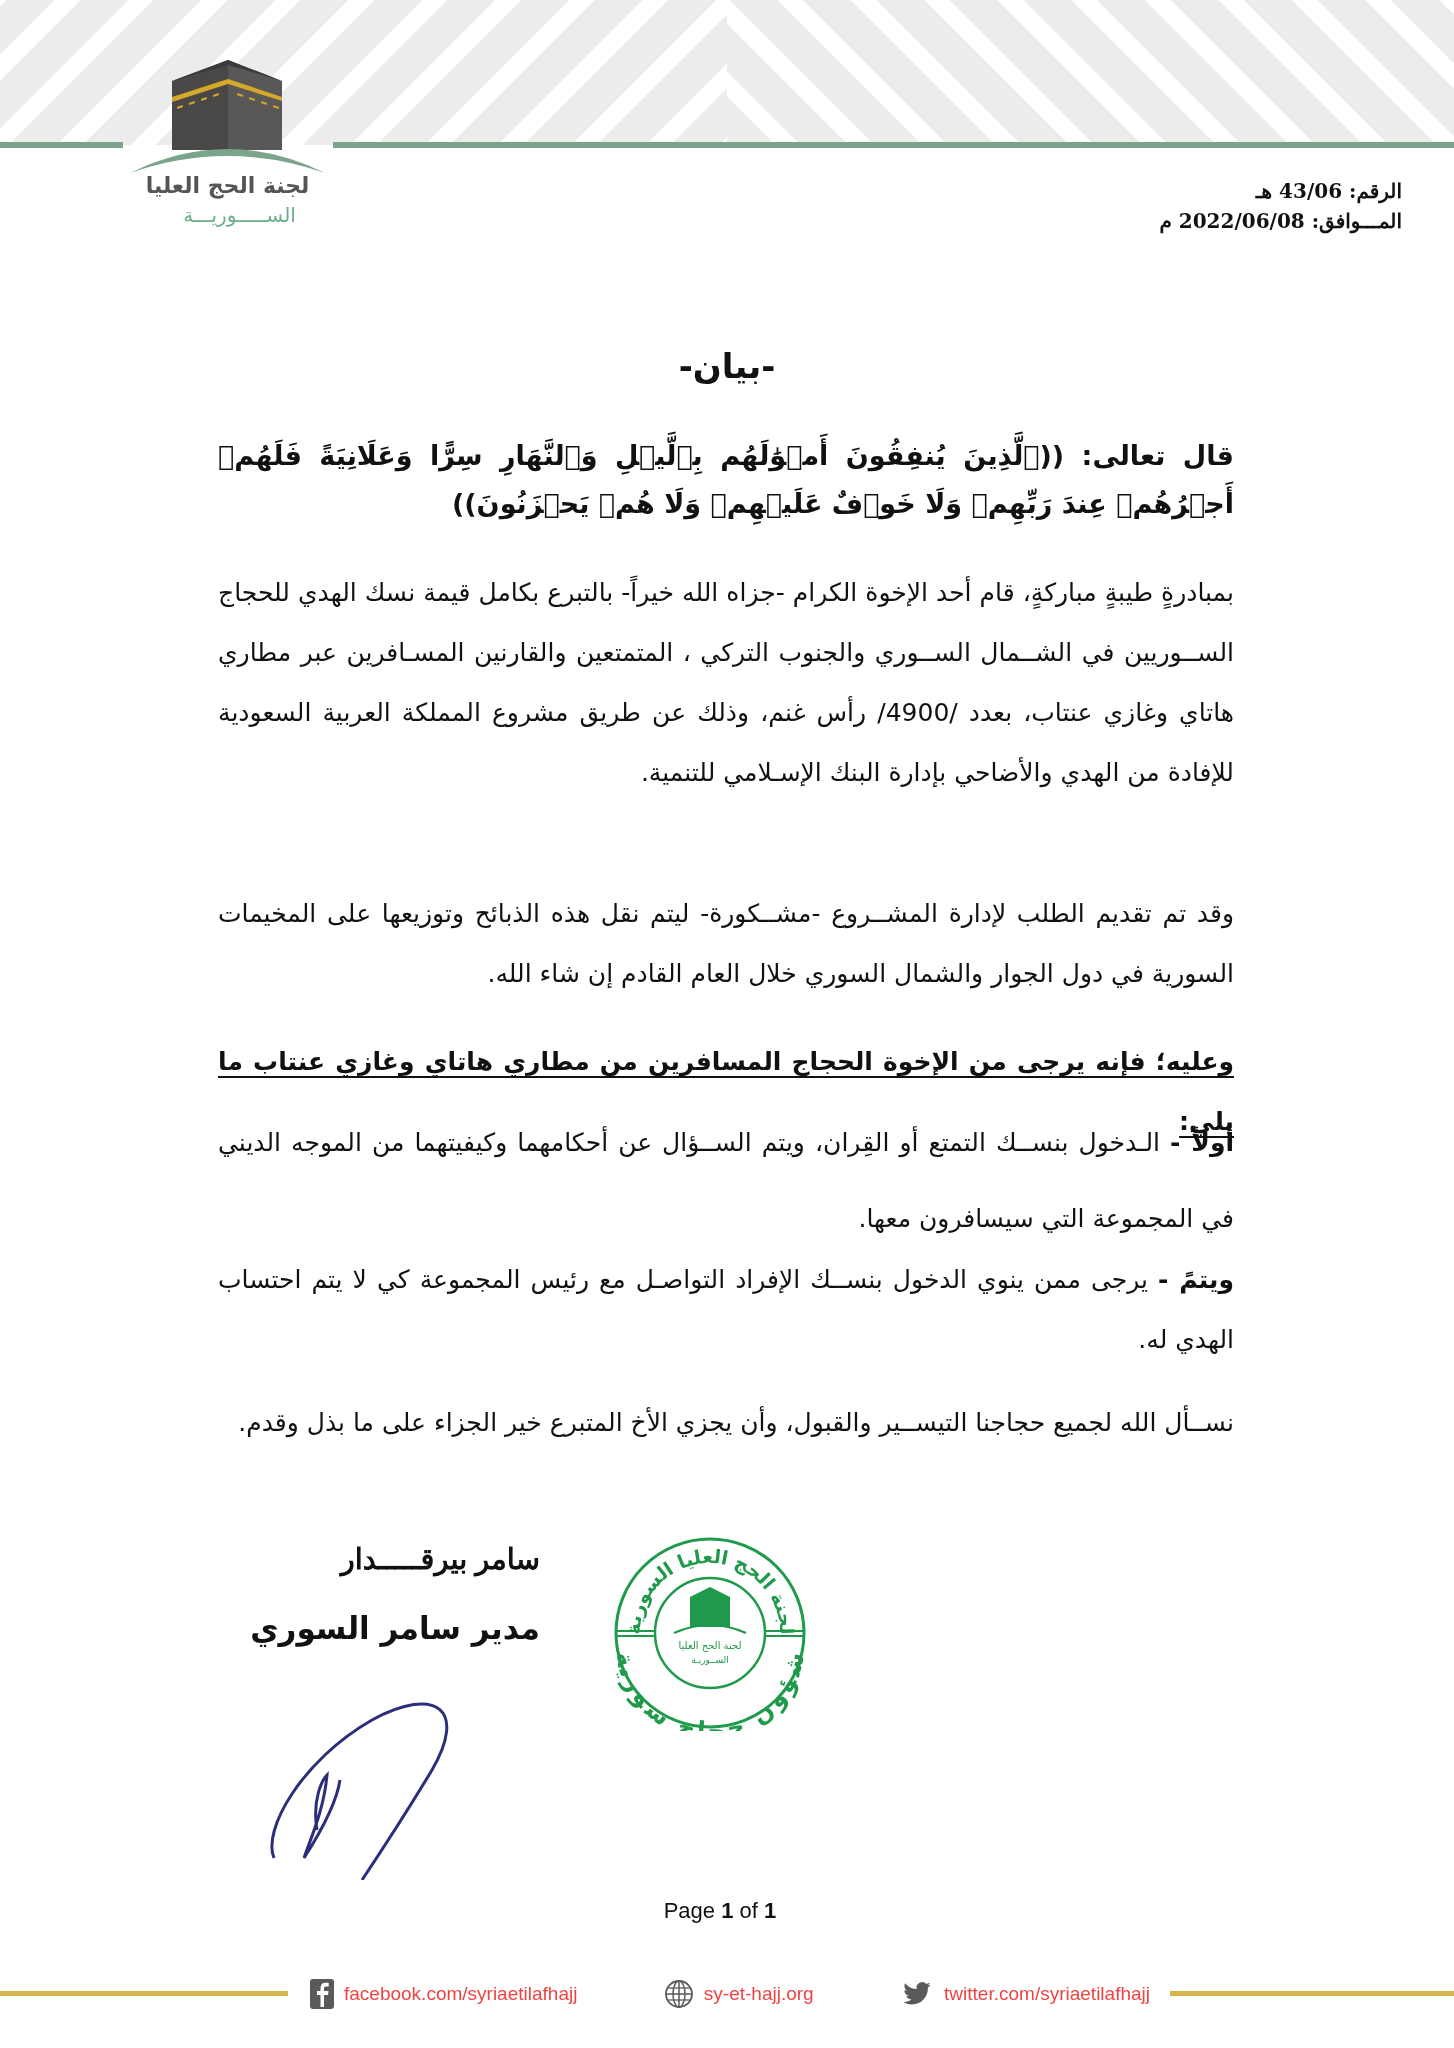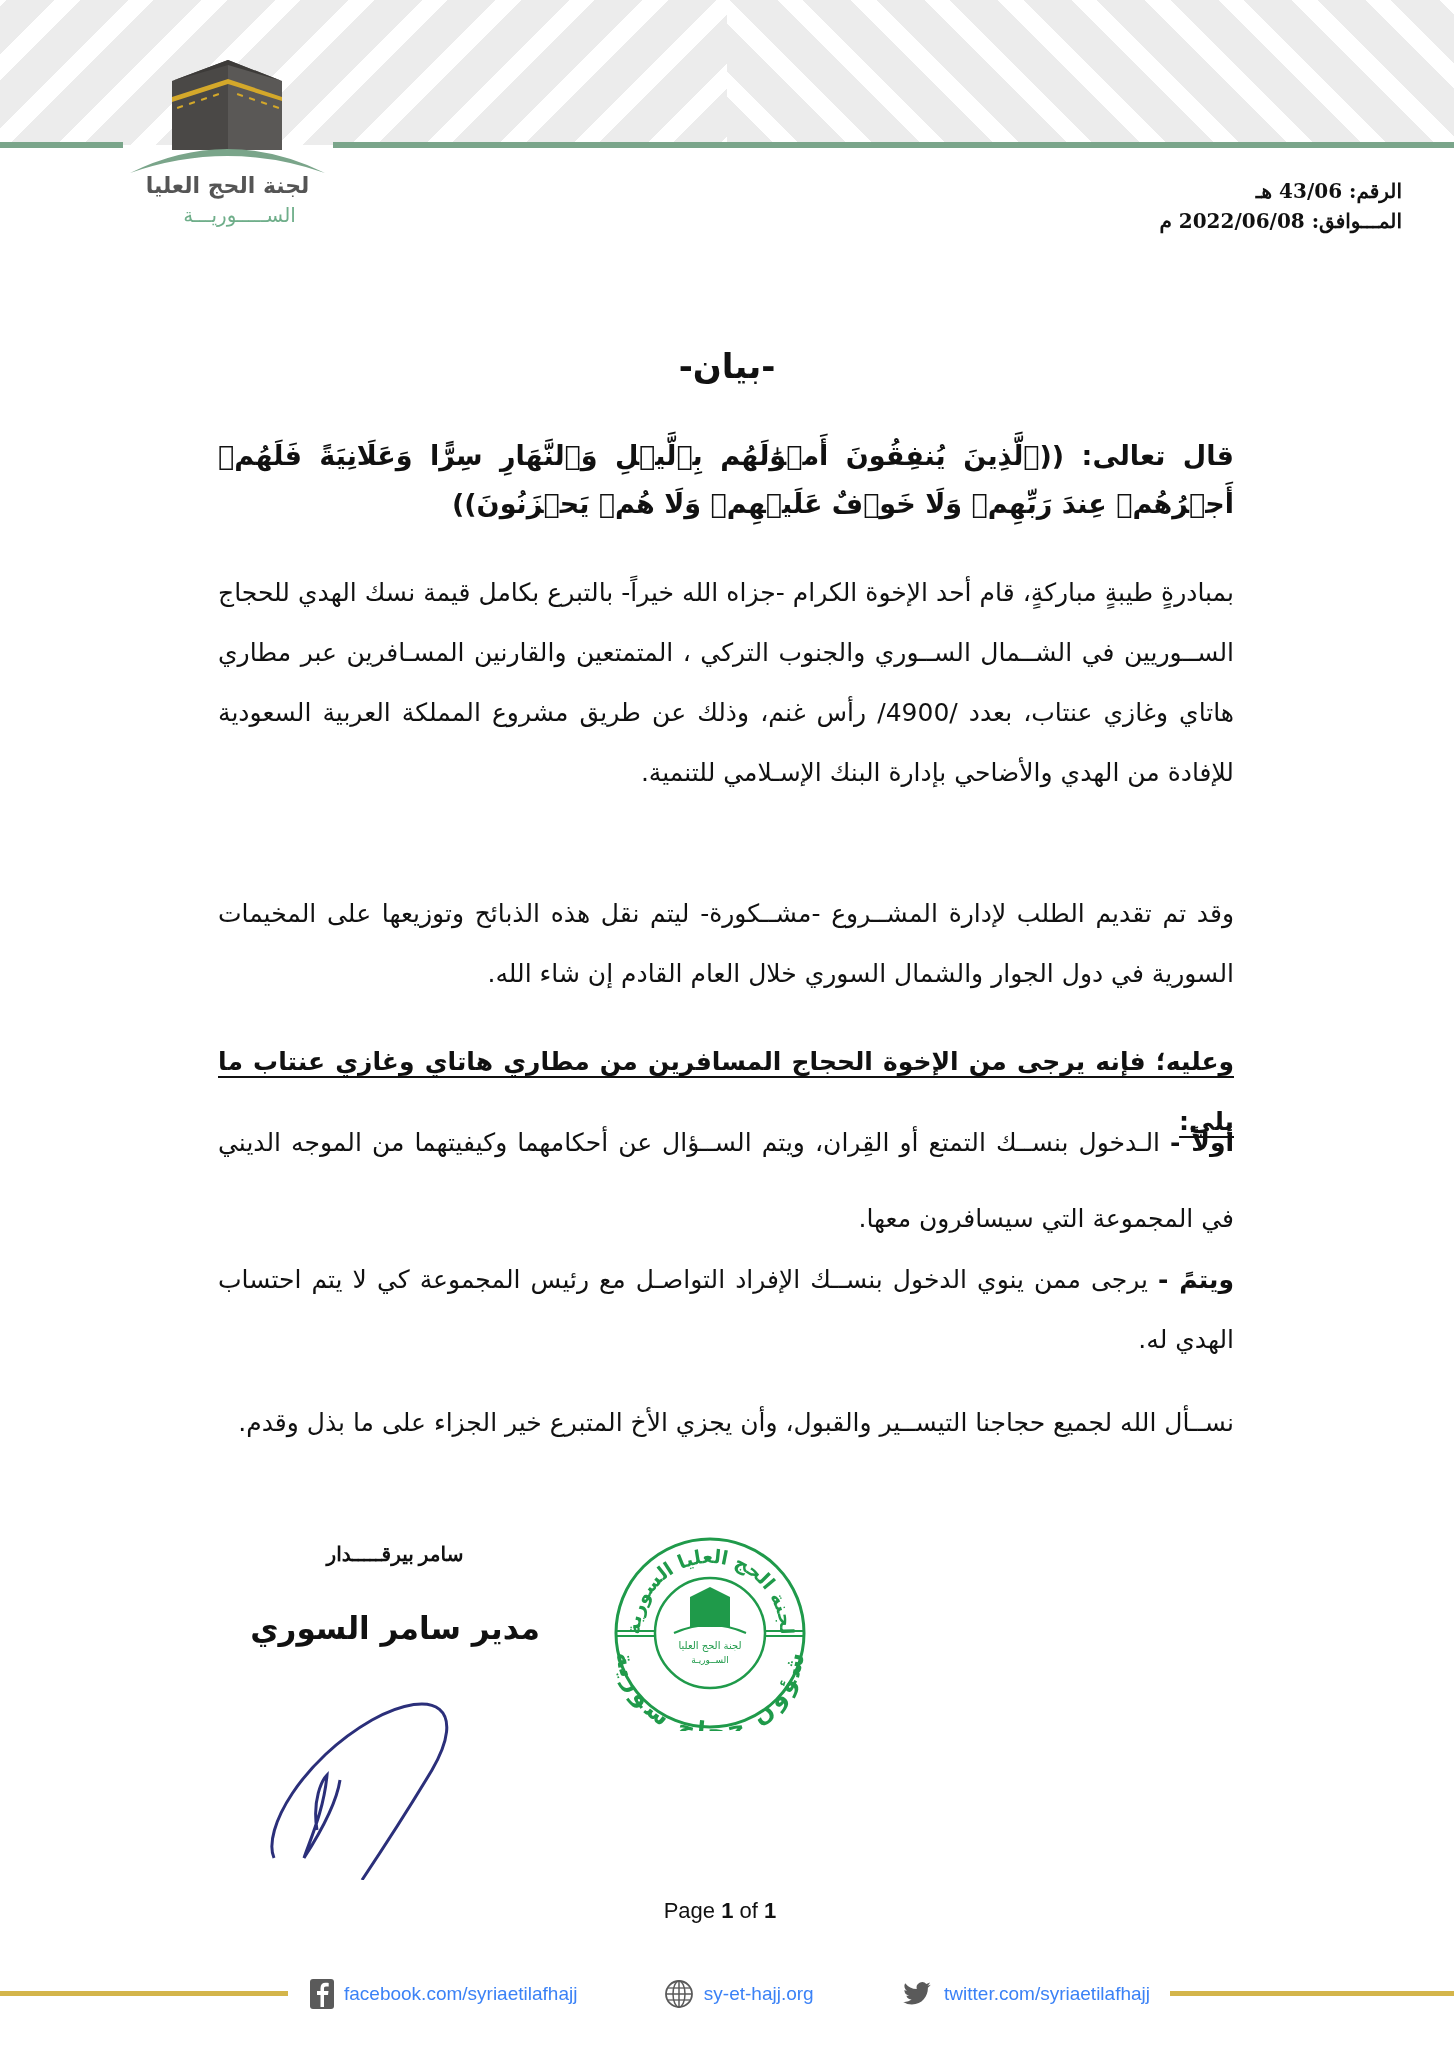--- a/index.html
+++ b/index.html
@@ -61,22 +61,22 @@
   .p1 { top: 563px; line-height: 60px; }
   .p2 { top: 884px; line-height: 60px; }
   .p3 { top: 1032px; line-height: 60px; font-weight: bold; text-decoration: underline; text-decoration-thickness: 2px; text-underline-offset: 6px; }
   .p4 { top: 1105px; line-height: 76px; }
   .p5 { top: 1250px; line-height: 60px; }
   .p6 { top: 1393px; line-height: 60px; }
   .bold-lead { font-weight: bold; }
 
   
   .sig-name {
-    position: absolute; left: 250px; top: 1542px; width: 290px; text-align: center;
-    direction: rtl; font-family: Liberation Serif, serif; font-weight: bold; font-size: 20px;
+    position: absolute; left: 250px; top: 1542px; width: 290px; 
+    direction: rtl; font-family: Liberation Sans, sans-serif; font-weight: bold; font-size: 29px;
   }
   .sig-role {
     position: absolute; left: 250px; top: 1610px; width: 290px; text-align: center;
     direction: rtl; font-family: "DejaVu Sans", sans-serif; font-weight: bold; font-size: 31px;
   }
   .signature { position: absolute; left: 262px; top: 1680px; width: 220px; height: 200px; }
 
   
   .stamp { position: absolute; left: 612px; top: 1535px; width: 196px; height: 196px; }
 
@@ -87,21 +87,21 @@
   }
   .page-num b { font-weight: bold; }
   .footer-rule { position: absolute; top: 1991px; height: 5px; background: #d4b54a; }
   .footer-rule.left { left: 0; width: 288px; }
   .footer-rule.right { left: 1170px; width: 284px; }
   .footer-links {
     position: absolute; top: 1976px; left: 310px; width: 840px; height: 36px;
     display: flex; align-items: center; justify-content: space-between;
     font-family: "Liberation Sans", sans-serif; font-size: 19px; color: #666;
   }
-  .footer-link { display: flex; align-items: center; gap: 10px; text-decoration: none; color: #3b82f6; }
+  .footer-link { display: flex; align-items: center; gap: 10px; text-decoration: none; color: #ef4444; }
   .footer-link svg { display: block; }
 </style>
 </head>
 <body>
 
 <div class="header-pattern">
   <div class="right-half"></div>
 </div>
 <div class="header-rule left"></div>
 <div class="header-rule right"></div>

